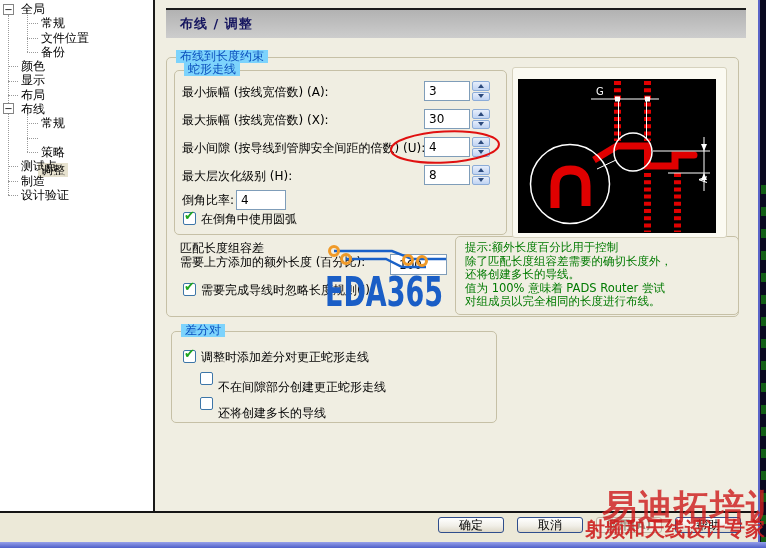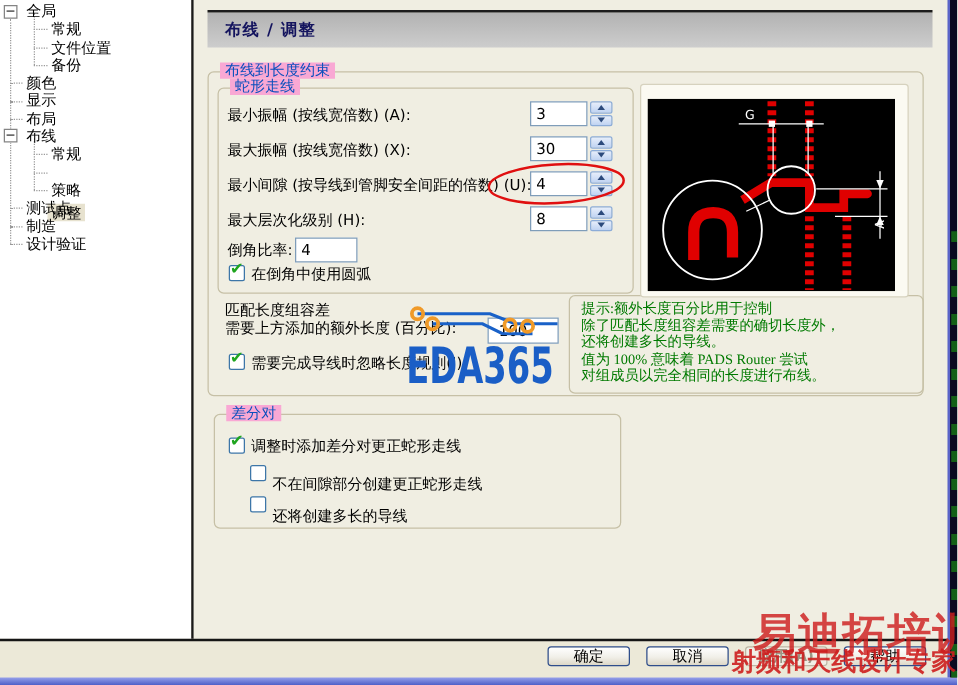--- a/index.html
+++ b/index.html
@@ -28,22 +28,22 @@
 
   
   .main-panel{position:absolute;left:155px;top:0;width:603px;height:511px;background:#f0eee2;}
   .page-header{
     position:absolute;left:166px;top:8px;width:580px;height:30px;
     background:linear-gradient(180deg,#b2b2b2,#cdcdcd);
     border-top:2px solid #1c1c1c;box-sizing:border-box;
     display:flex;align-items:center;padding-left:14px;
     font-weight:bold;font-size:13px;color:#14145e;letter-spacing:1px;
   }
-  .gbox{position:absolute;border:1px solid #c6c0a6;border-radius:5px;font-family:Liberation Serif, serif;}
-  .gcap{position:absolute;color:#0b50bd;background:#f9a8d4;padding:0 4px;white-space:nowrap;line-height:13px;}
+  .gbox{position:absolute;border:1px solid #c6c0a6;border-radius:5px;}
+  .gcap{position:absolute;color:#0b50bd;background:#7dd3fc;padding:0 4px;white-space:nowrap;line-height:13px;}
 
   .lbl{position:absolute;white-space:nowrap;line-height:14px;}
   .tip-line{margin:0;line-height:13.6px;color:#007a00;white-space:nowrap;font-size:11.5px;}
 
   input.xinput{
     position:absolute;background:#fff;border:1px solid #7f9db9;box-sizing:border-box;
     font-family:"DejaVu Sans","Liberation Sans",sans-serif;font-size:12px;padding:0 0 0 4px;margin:0;
   }
   .spin{position:absolute;width:18px;height:20px;display:flex;flex-direction:column;justify-content:space-between;}
   .sbtn{

